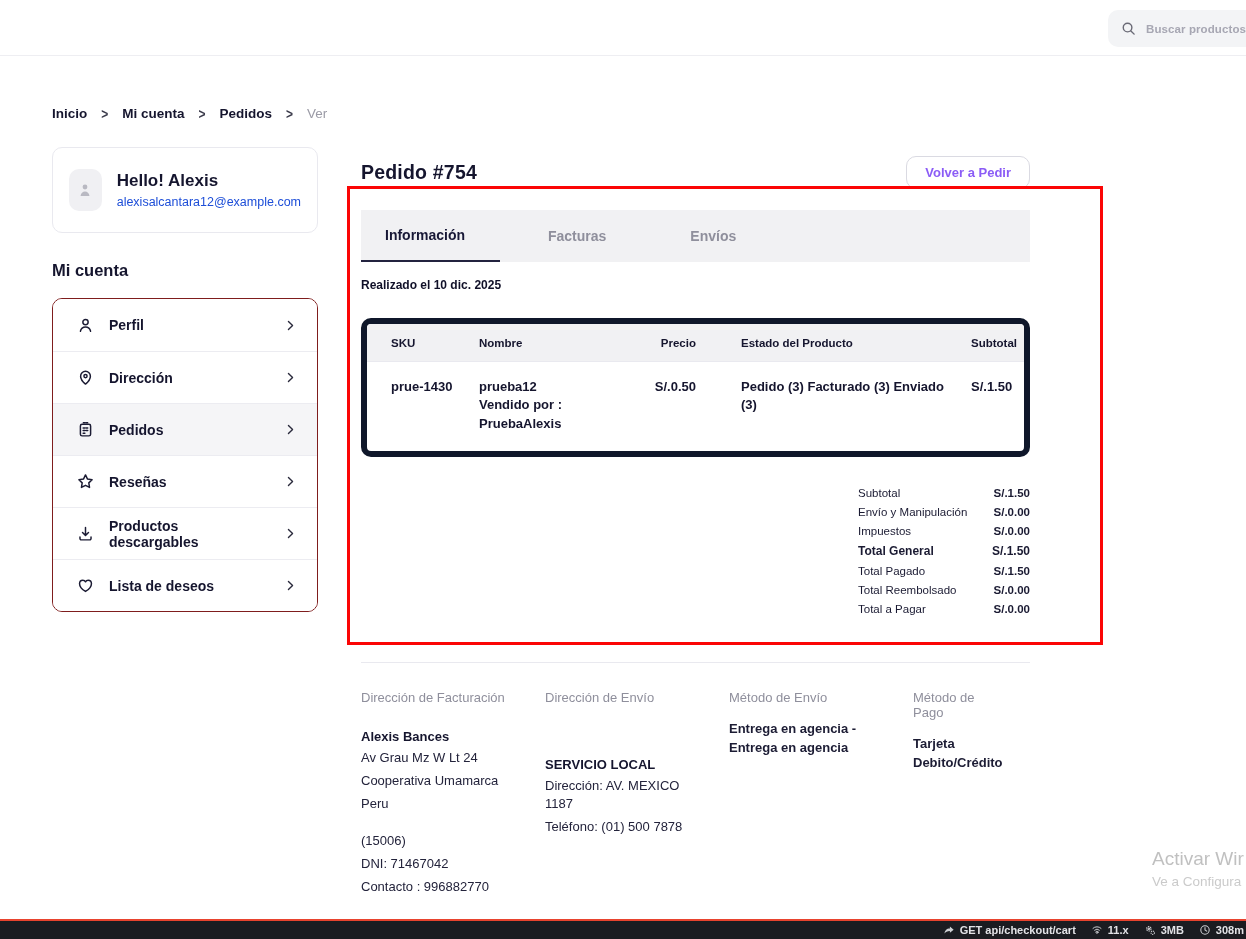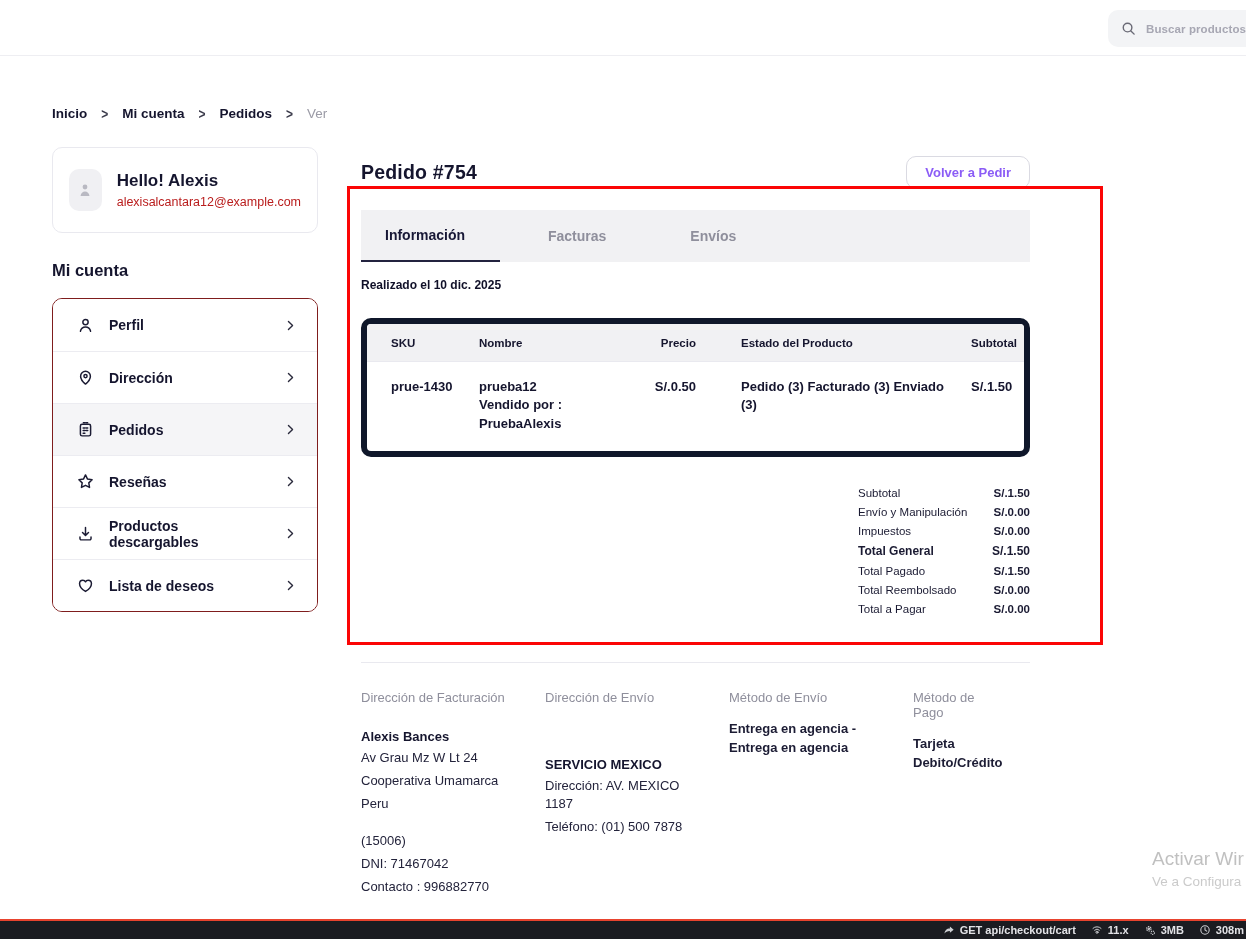--- a/index.html
+++ b/index.html
@@ -18,21 +18,21 @@
   .breadcrumb { position:absolute; left:52px; top:106px; display:flex; align-items:center; gap:14px; font-size:13.5px; font-weight:700; color:#15152e; }
   .breadcrumb .sep { color:#3a3a4a; font-weight:600; font-size:12px; transform:scaleY(1.15); }
   .breadcrumb .current { color:#9b9ba6; font-weight:500; }
   .crumb { cursor:pointer; }
 
   
   .sidebar { position:absolute; left:52px; top:147px; width:266px; }
   .user-card { height:86px; border:1px solid #e9e9ef; border-radius:10px; display:flex; align-items:center; padding:0 16px; gap:15px; background:#fff; }
   .avatar { width:42px; height:42px; border-radius:10px; background:#f0f0f3; display:flex; align-items:center; justify-content:center; color:#b9b9c2; }
   .greeting { font-size:17px; font-weight:700; margin-bottom:4px; }
-  .email { font-size:12.5px; color:#b91c1c; }
+  .email { font-size:12.5px; color:#1d4ed8; }
   .side-title { margin-top:28px; font-size:16.5px; font-weight:700; }
   .menu { margin-top:18px; border:1px solid #7f1d1d; border-radius:10px; overflow:hidden; background:#fff; }
   .menu-item { height:52px; display:flex; align-items:center; padding:0 20px 0 24px; gap:15px; cursor:pointer; background:#fff; }
   .menu-item + .menu-item { border-top:1px solid #ececf1; }
   .menu-item.active { background:#f5f5f7; }
   .menu-item .label { flex:1; font-size:14px; font-weight:700; color:#15152e; }
   .micon { color:#1c1c34; display:flex; }
   .chev { color:#2a2a3c; display:flex; }
 
   
@@ -290,21 +290,21 @@
         <div class="addr-name">Alexis Bances</div>
         <div class="addr-line">Av Grau Mz W Lt 24</div>
         <div class="addr-line">Cooperativa Umamarca</div>
         <div class="addr-line">Peru</div>
         <div class="addr-line addr-block2">(15006)</div>
         <div class="addr-line">DNI: 71467042</div>
         <div class="addr-line">Contacto : 996882770</div>
       </div>
       <div class="addr-col">
         <div class="addr-head">Dirección de Envío</div>
-        <div class="addr-name ship-name">SERVICIO MEXICO</div>
+        <div class="addr-name ship-name">SERVICIO LOCAL</div>
         <div class="addr-line">Dirección: AV. MEXICO 1187</div>
         <div class="addr-line">Teléfono: (01) 500 7878</div>
       </div>
       <div class="addr-col">
         <div class="addr-head">Método de Envío</div>
         <div class="method-val">Entrega en agencia - Entrega en agencia</div>
       </div>
       <div class="addr-col">
         <div class="addr-head">Método de Pago</div>
         <div class="method-val">Tarjeta Debito/Crédito</div>

